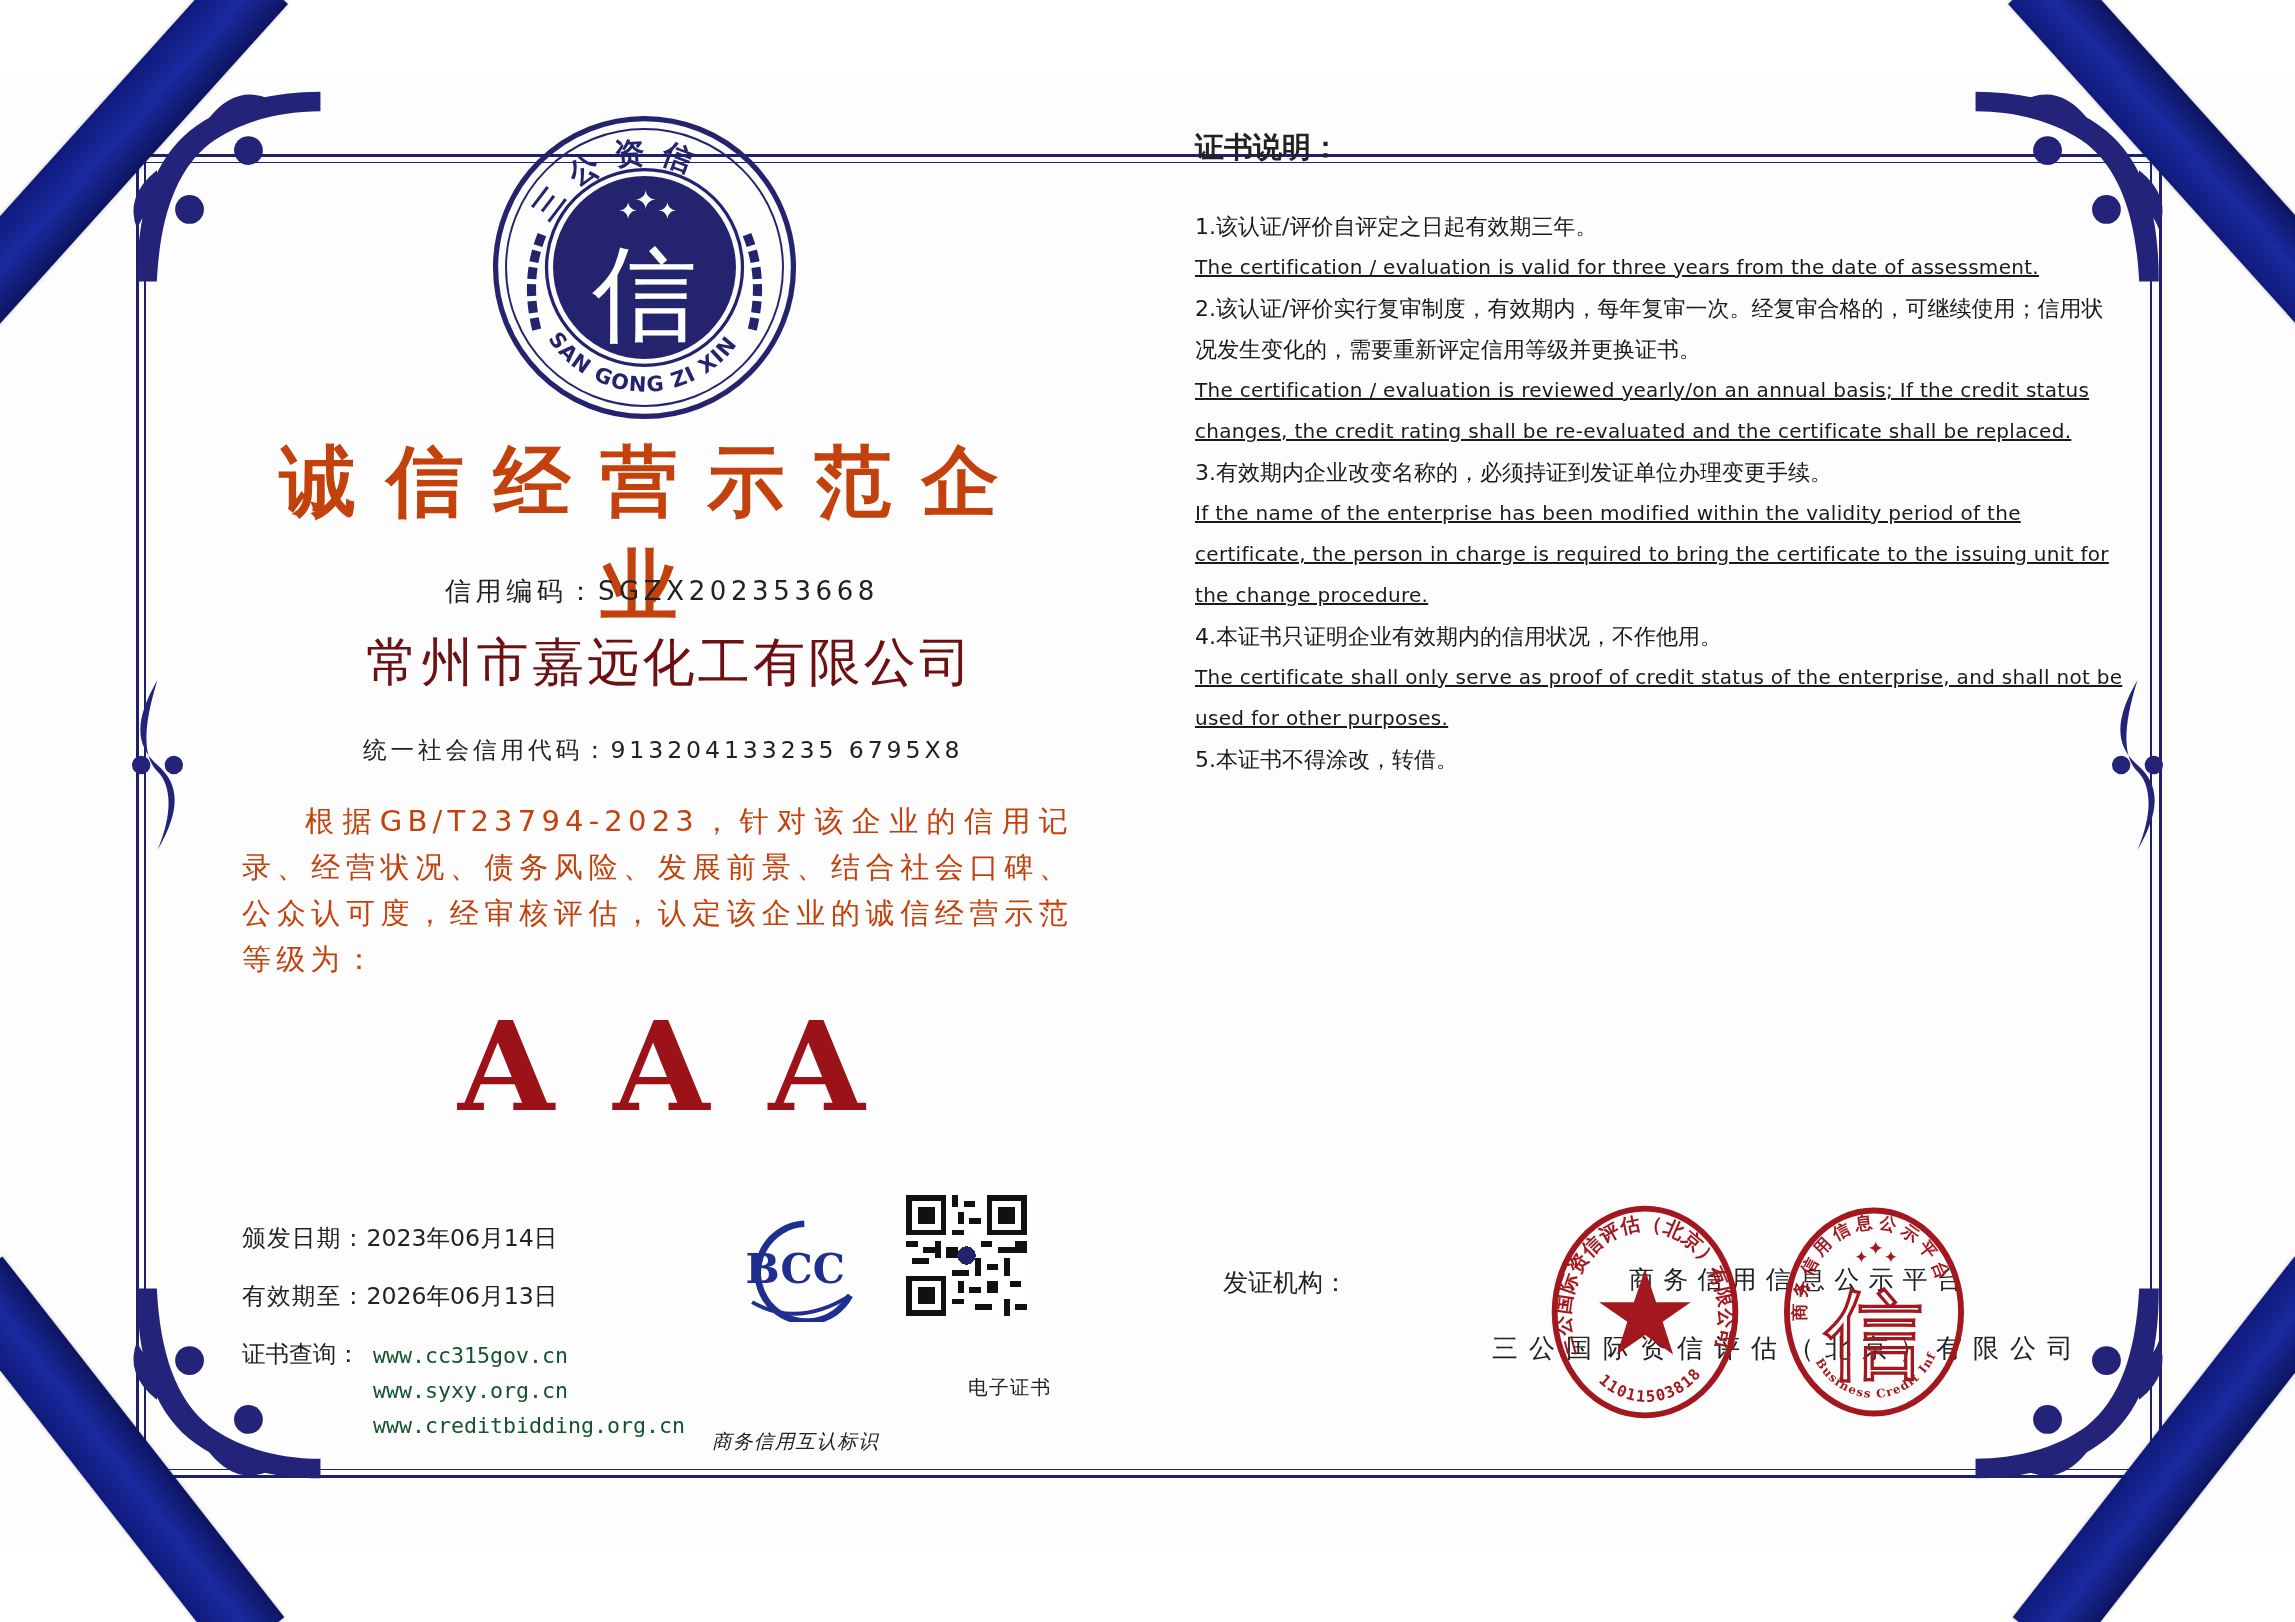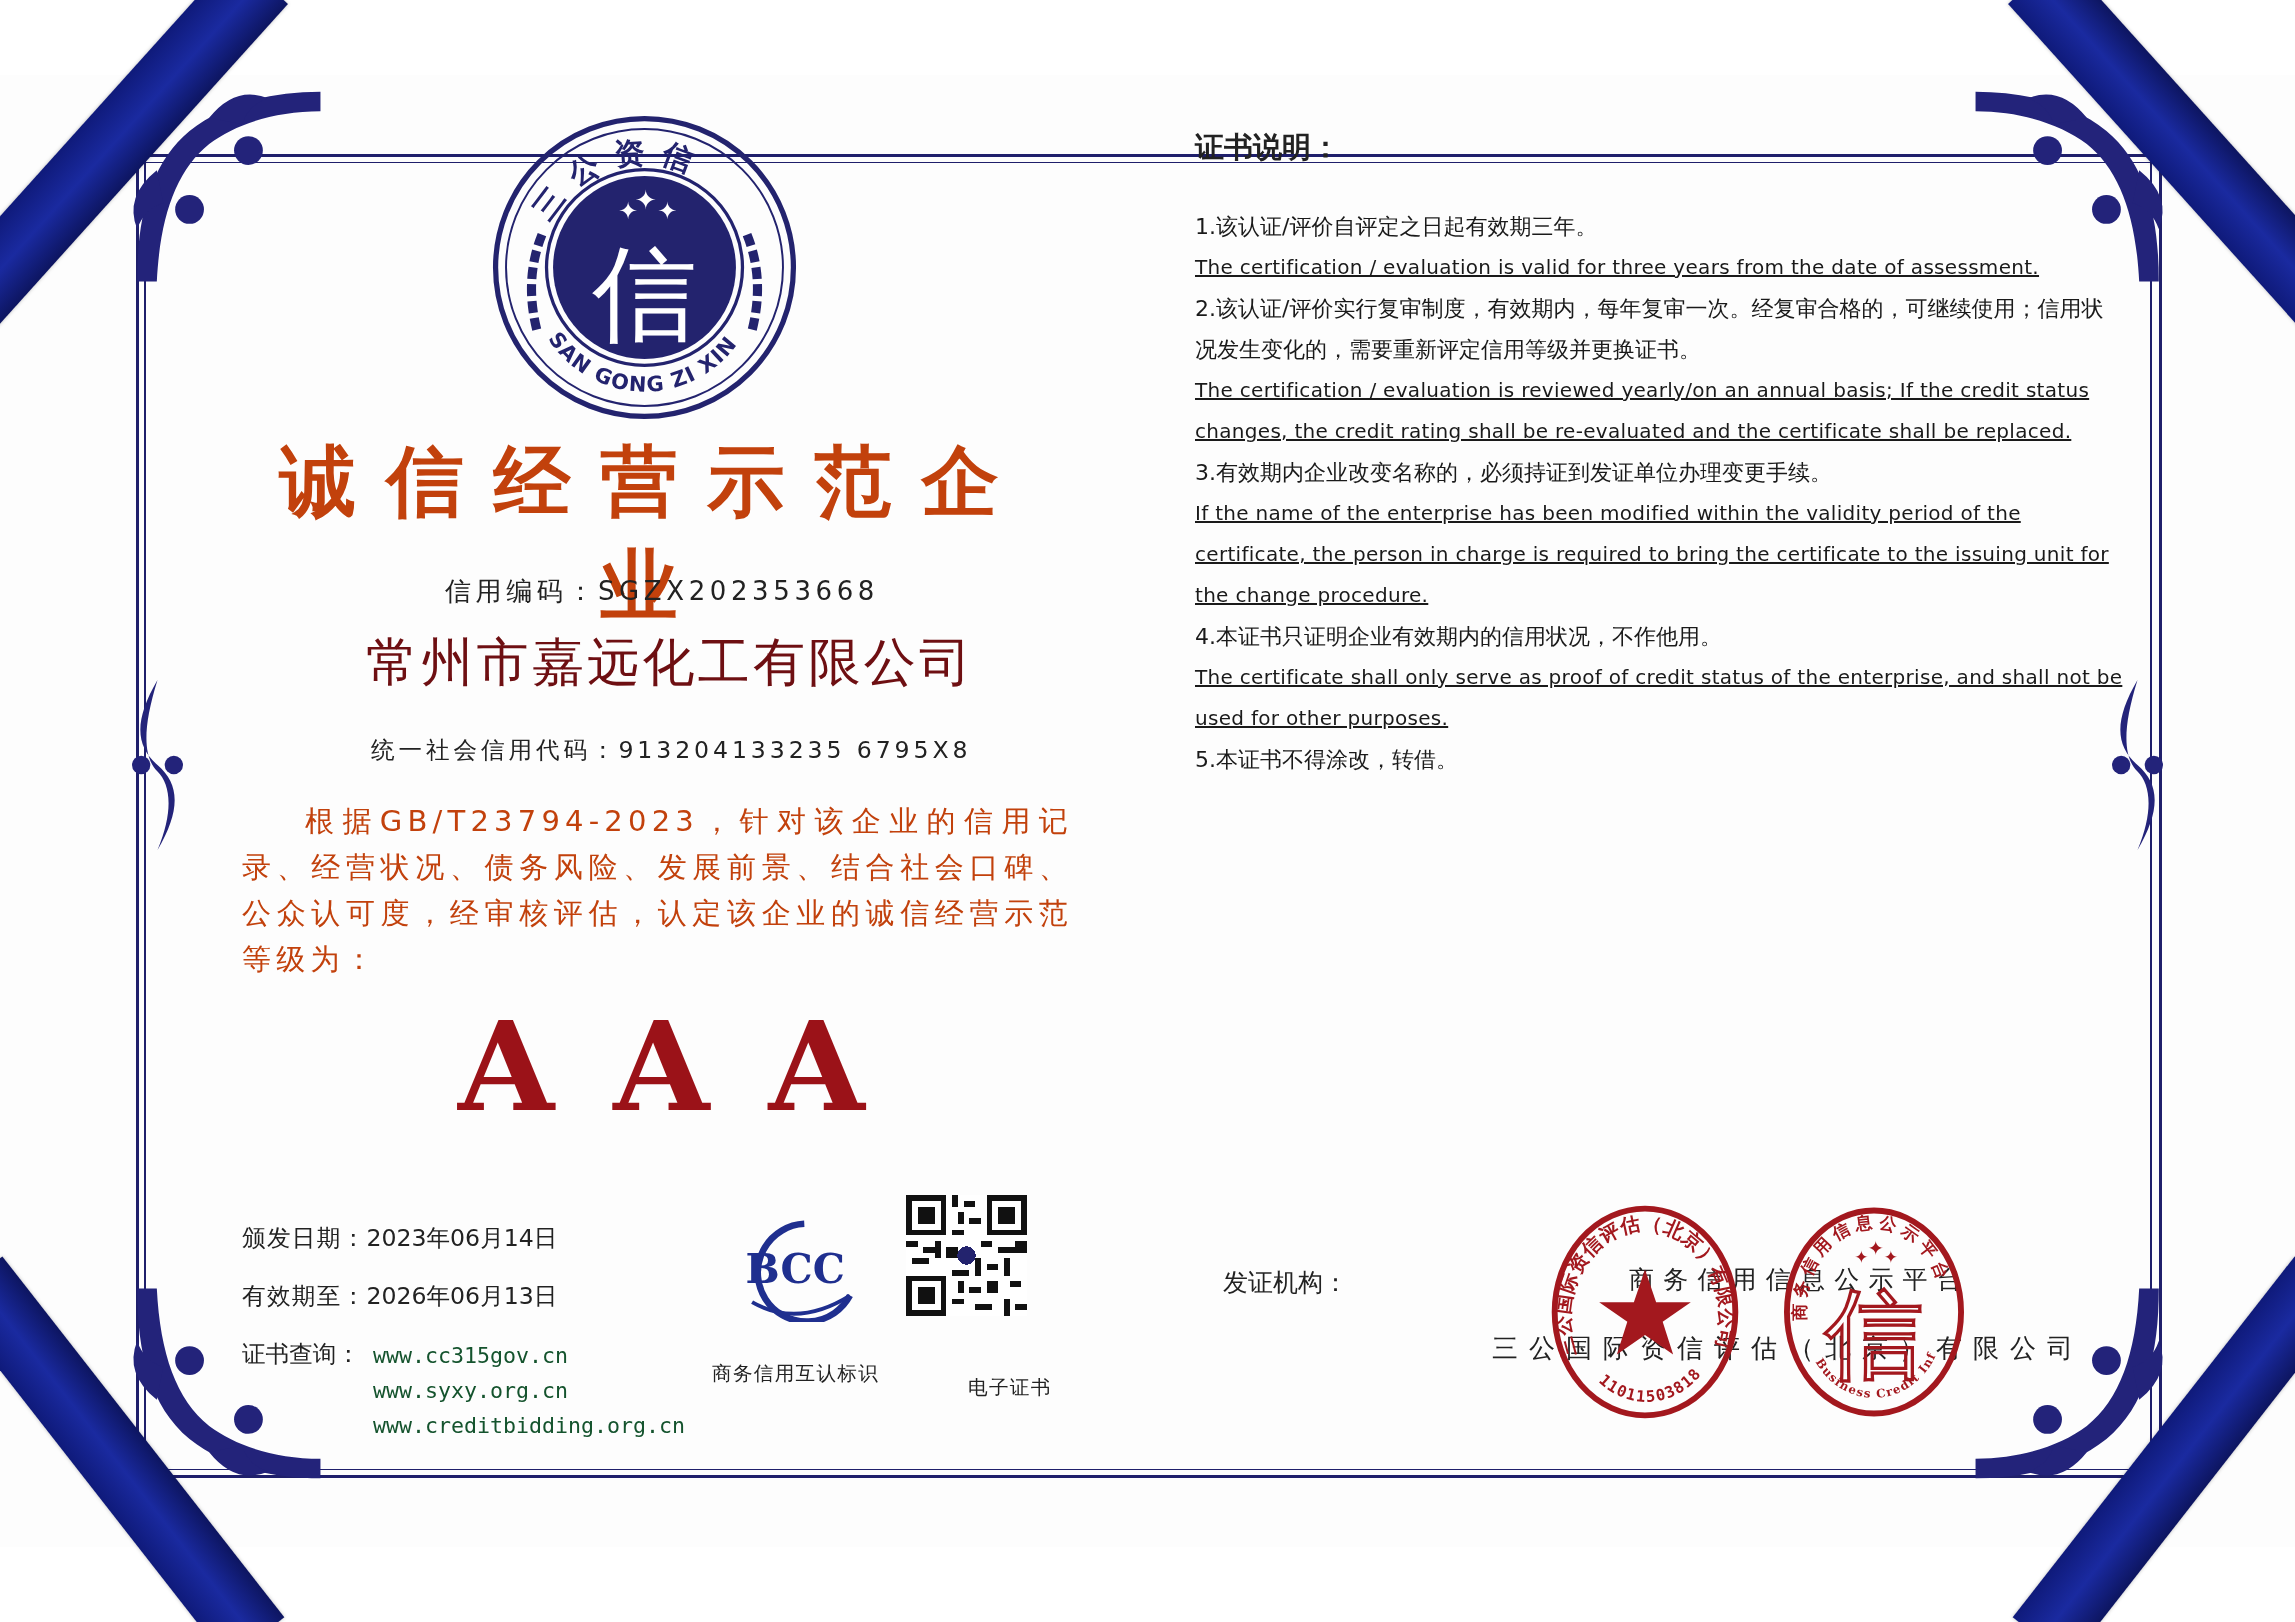--- a/index.html
+++ b/index.html
@@ -10,21 +10,21 @@
   .hline{position:absolute;height:2.6px;background:#1f1f6b;}
   .hline2{position:absolute;height:1.3px;background:#1f1f6b;}
   .ribbon{position:absolute;width:72px;height:589px;background:linear-gradient(90deg,#0f1a7a,#1a2aa0 50%,#0d1560);box-shadow:0 0 3.9px rgba(0,0,0,.25);}
   .ornament{position:absolute;width:216px;height:216px;}
   .side-orn{position:absolute;width:59px;height:170px;}
   
   .logo{position:absolute;left:491px;top:114px;width:307px;height:307px;}
   .title{position:absolute;left:229px;top:419px;width:850px;text-align:center;font-family:Liberation Sans, sans-serif;font-weight:bold;font-size:77px;letter-spacing:30px;color:#c2410c;margin-top:12px;}
   .credit-code{position:absolute;left:445px;top:574px;font-size:26px;letter-spacing:4.6px;color:#222;}
   .company{position:absolute;left:366px;top:628px;font-size:52px;letter-spacing:3.3px;color:#6e0f12;}
-  .uscc{position:absolute;left:363px;top:734px;font-size:23.6px;letter-spacing:3.9px;color:#222;margin-left:8px;}
+  .uscc{position:absolute;left:363px;top:734px;font-size:23.6px;letter-spacing:3.9px;color:#222;}
   .para{position:absolute;left:242px;top:798px;width:831px;font-size:29px;line-height:46px;letter-spacing:5.2px;color:#c2410c;text-indent:63px;text-align:justify;}
   .grade{position:absolute;left:458px;top:994px;font-family:"DejaVu Serif","Liberation Serif",serif;font-size:124px;font-weight:bold;color:#9b1218;letter-spacing:59px;}
   .meta{position:absolute;left:242px;font-size:23.6px;color:#222;}
   .meta .lbl{letter-spacing:1.3px;}
   .urls{position:absolute;left:373px;top:1338px;font-size:21.6px;line-height:35px;color:#14532d;font-family:"DejaVu Sans Mono","Liberation Mono",monospace;}
   .bcc{position:absolute;left:726px;top:1217px;width:137px;height:105px;}
   .qr{position:absolute;left:906px;top:1195px;width:121px;height:121px;background:#fff;}
   .cap{position:absolute;font-size:19.6px;color:#222;letter-spacing:1.3px;}
   
   .r-heading{position:absolute;left:1195px;top:128px;font-size:29px;font-weight:bold;color:#222;}
@@ -180,21 +180,21 @@
       <rect x="14" y="15" width="2" height="2"></rect>
     <rect x="18" y="15" width="2" height="1"></rect>
       <rect x="8" y="18" width="2" height="1"></rect>
       <rect x="12" y="19" width="3" height="1"></rect>
       <rect x="17" y="18" width="1" height="3"></rect>
       <rect x="19" y="19" width="2" height="1"></rect>
   </g>
   <circle cx="10.5" cy="10.5" r="1.6" fill="#23236e"></circle>
 </svg>
 
-<div class="cap" style="left:712px;top:1360px;">商务信用互认标识</div>
+<div class="cap" style="left:712px;top:1428px;font-style:italic;">商务信用互认标识</div>
 <div class="cap" style="left:924px;top:1374px;margin-left:44px;">电子证书</div>
 
 <div class="r-heading">证书说明：</div>
 <div class="r-list">
   <div>
     <div class="r-cn">1.该认证/评价自评定之日起有效期三年。</div>
     <div class="r-en">The certification / evaluation is valid for three years from the date of assessment.</div>
   </div>
   <div>
     <div class="r-cn">2.该认证/评价实行复审制度，有效期内，每年复审一次。经复审合格的，可继续使用；信用状况发生变化的，需要重新评定信用等级并更换证书。</div>

